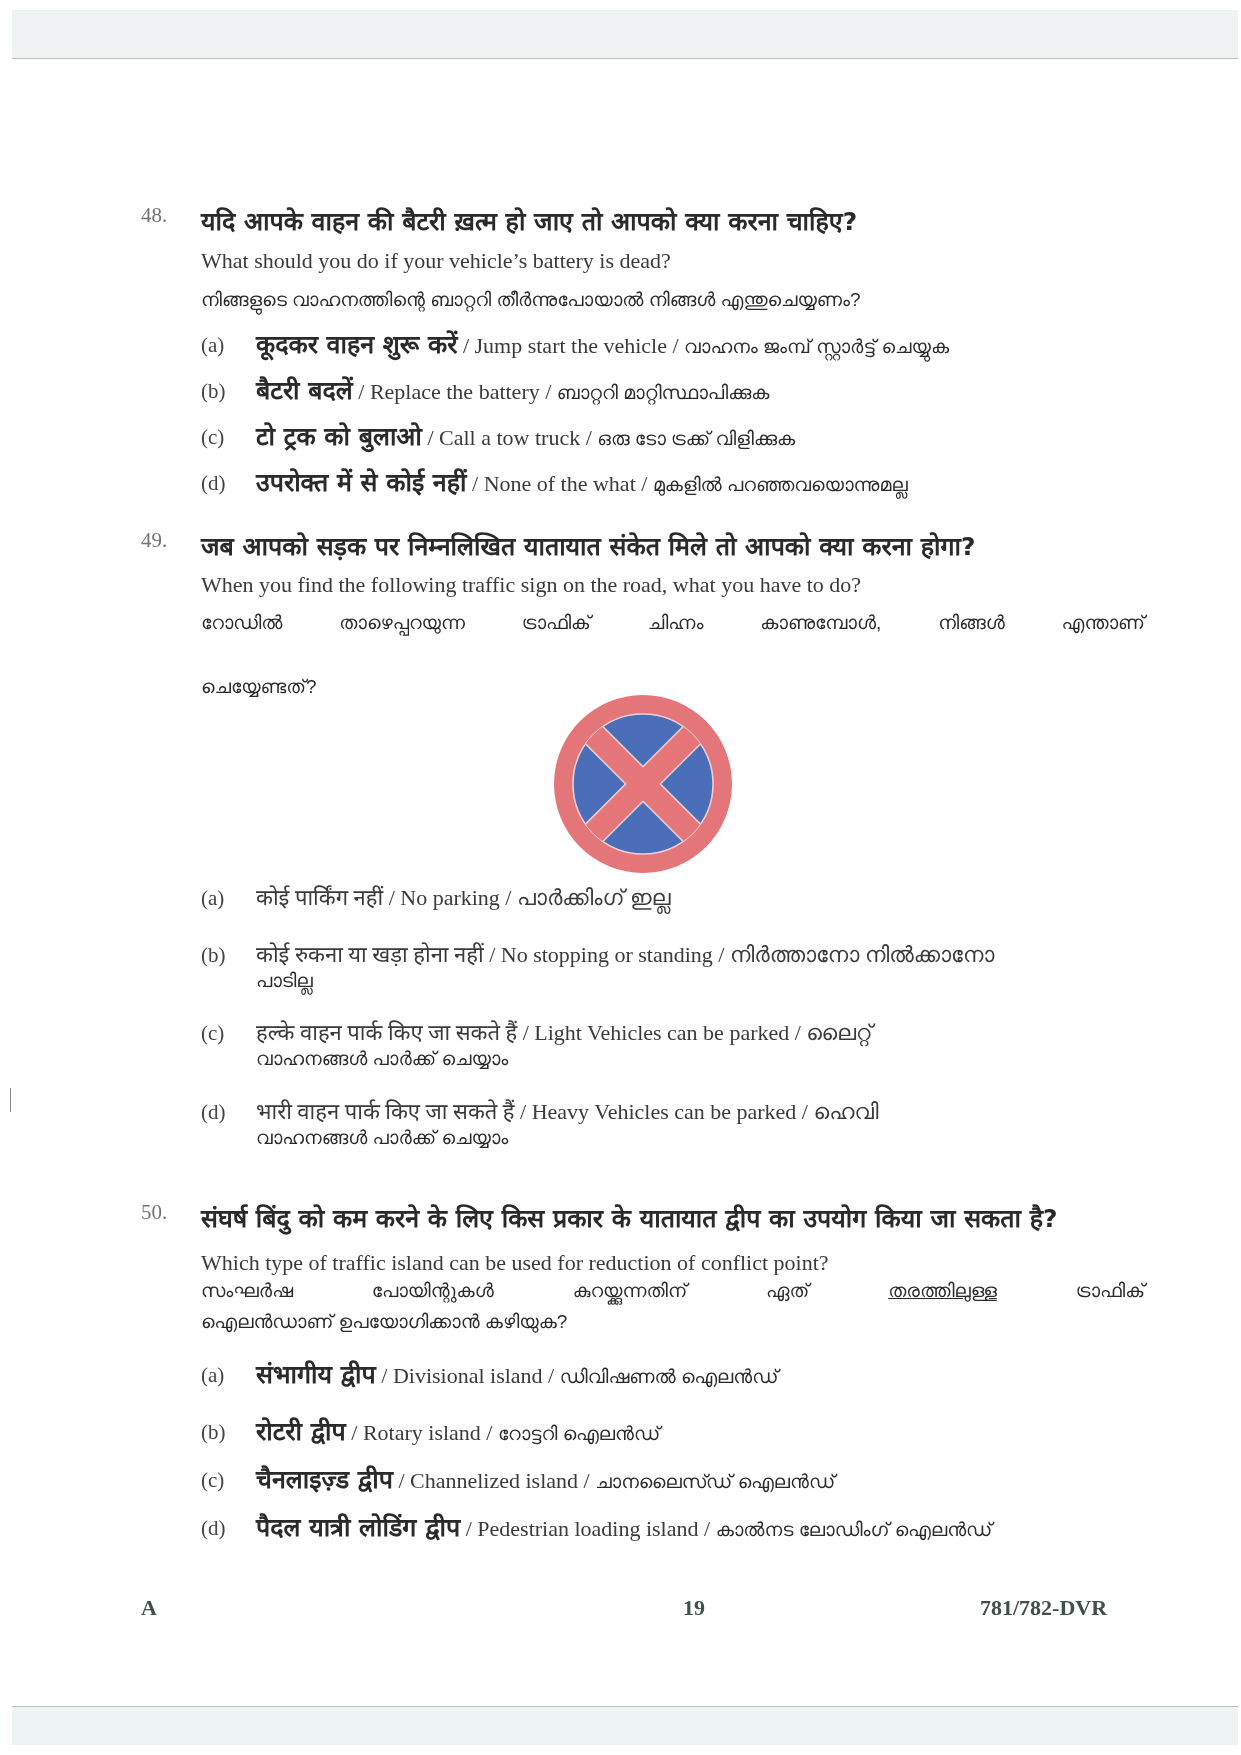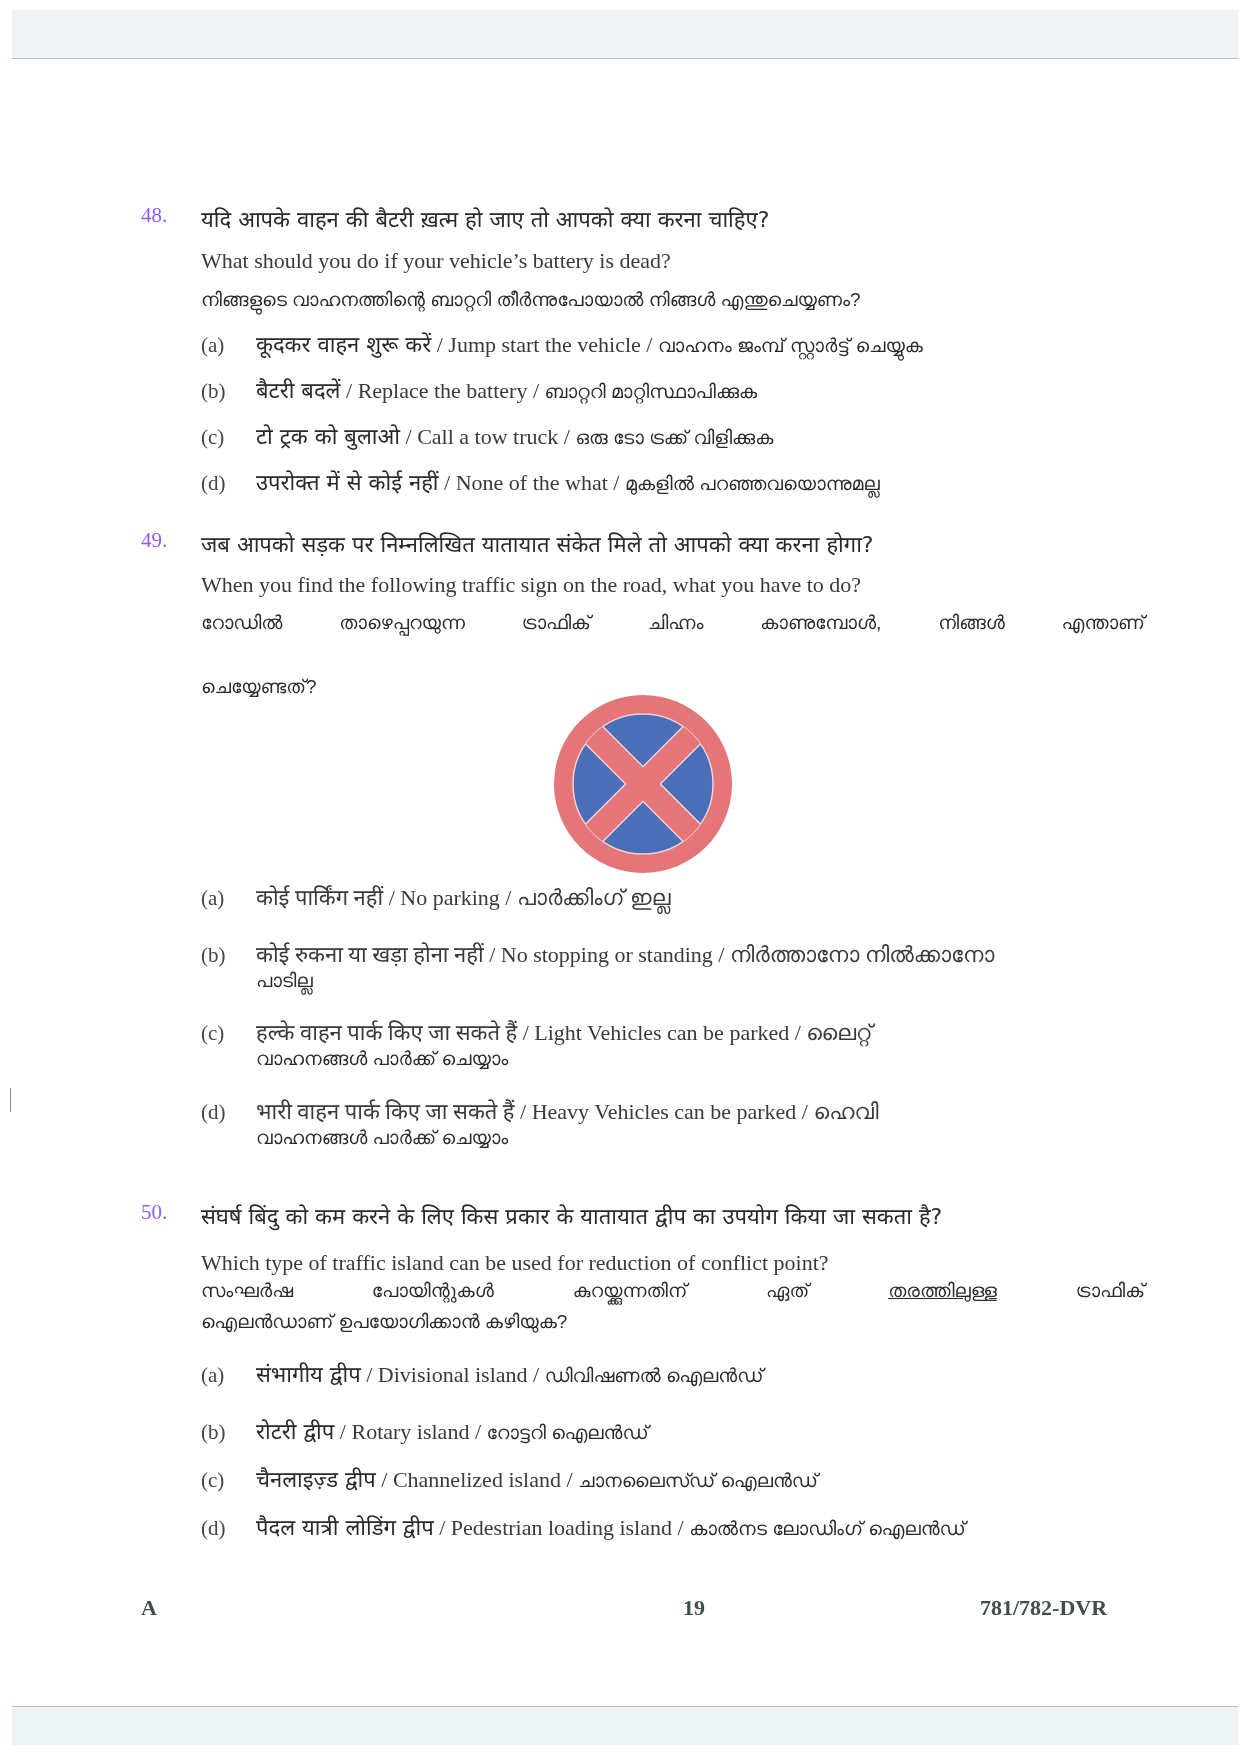--- a/index.html
+++ b/index.html
@@ -17,26 +17,26 @@
       background: #eef3f3; border-top: 1px solid #b9c0c0;
     }
     .edge-mark {
       position: absolute; left: 10px; top: 1088px; width: 1px; height: 24px; background: #8a8a8a;
     }
     .q {
       position: absolute; left: 141px; width: 1010px;
     }
     .qnum {
       position: absolute; left: 0; top: 0; font-size: 21px;
-      font-family: "Liberation Serif", serif; color: #8b5cf6;
+      font-family: "Liberation Serif", serif; color: #737373;
     }
     .qline {
       position: absolute; left: 60px; font-size: 21px; white-space: nowrap;
     }
-    .hi { font-family: "DejaVu Sans", sans-serif; font-size: 22px; }
+    .hi { font-family: "DejaVu Sans", sans-serif; font-size: 25px; font-weight: bold; }
     .en { font-family: "Liberation Serif", serif; font-size: 22px; color: #3a3a3a; }
     .ml { font-family: Liberation Sans, sans-serif; font-size: 19px; }
     .justify { display: flex; justify-content: space-between; width: 944px; }
     .opt {
       position: absolute; left: 60px; width: 950px;
     }
     .opt-letter {
       position: absolute; left: 0; top: 0; font-family: "Liberation Serif", serif;
       font-size: 21px; color: #444;
     }

